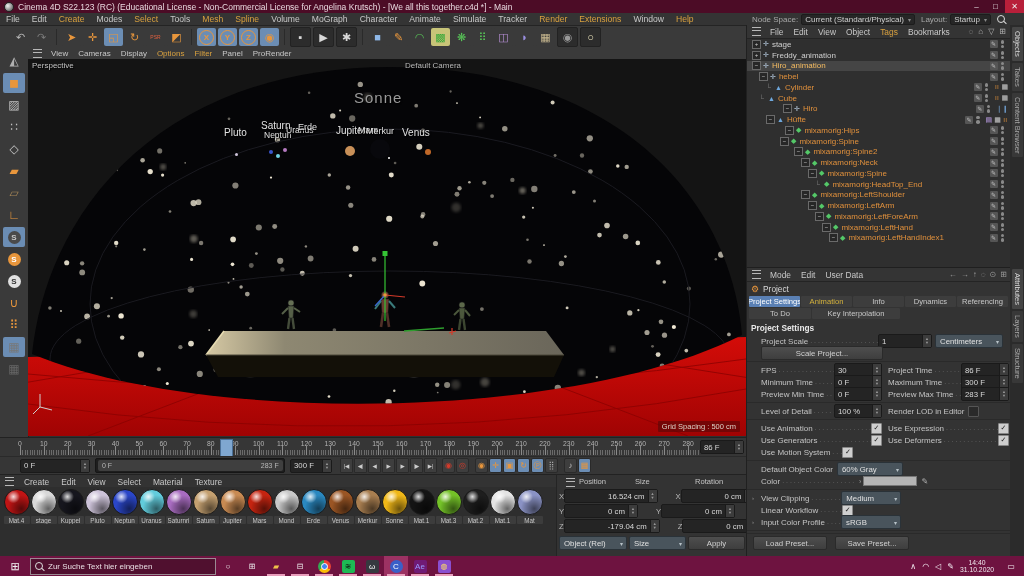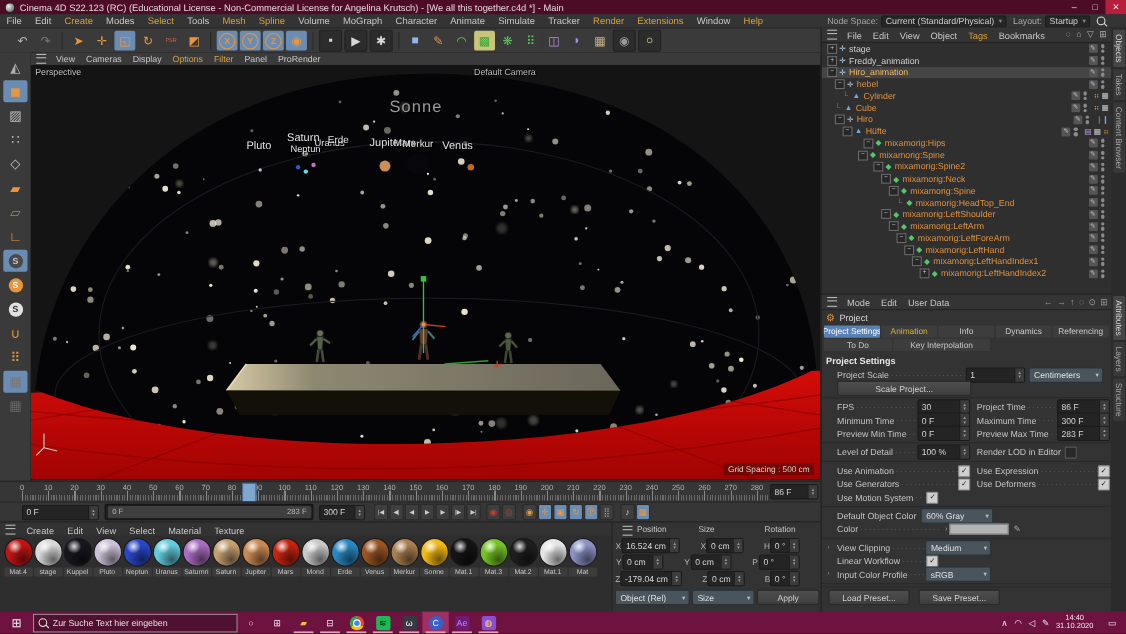--- a/index.html
+++ b/index.html
@@ -77,21 +77,21 @@
   .mat{width:27px;margin-right:0px;display:flex;flex-direction:column;align-items:center;}
   .matball{width:24px;height:24px;border-radius:50%;border:1px solid #1a1a1a;}
   .matname{width:26px;margin-top:1px;background:#3c3c3c;color:#c8c8c8;font-size:6.3px;text-align:center;
            white-space:nowrap;overflow:hidden;border-radius:1px;padding:0.5px 0;}
   
   #coords{left:556px;top:474px;width:190px;height:82px;background:#333;border-left:1px solid #242424;border-top:1px solid #222;font-size:7.6px;}
   #coords .hdr{display:flex;color:#c4c4c4;padding:2px 0 1px 4px;}
   #coords .hdr span{display:block;}
   .crow{display:flex;align-items:center;margin:1px 2px;}
   .caxis{width:7px;text-align:center;color:#b8b8b8;}
-  .cfield{flex:1;margin-right:18px;}
+  .cfield{flex:1;margin-right:18px;padding-left:40px;}
   #coordfoot{display:flex;margin:3px 2px 0 2px;}
   
   #om{left:746px;top:25px;width:264px;height:242px;background:#2f2f2f;border-left:1px solid #202020;overflow:hidden;}
   #ommenu{height:13px;display:flex;align-items:center;background:#343434;border-bottom:1px solid #242424;}
   #ommenu .menuitem{font-size:8.4px;margin:0 5px;}
   #omicons{margin-left:auto;display:flex;color:#b0b0b0;font-size:8px;}
   #omicons span{margin-right:5px;}
   .trow{display:flex;align-items:center;height:10.75px;font-size:8px;white-space:nowrap;position:relative;}
   .trow.sel{background:#454545;}
   .texp{width:7px;height:7px;border:1px solid #6a6a6a;background:#272727;color:#ccc;font-size:6px;line-height:6px;text-align:center;margin-right:2px;flex:none;}
@@ -626,21 +626,21 @@
           <path d="M376,272 L416,269" stroke="#2e9e2e" stroke-width="1.4" fill="none"></path>
           <path d="M421,274 l7,-2 M424,269 l0,7" stroke="#d43a2a" stroke-width="1.2" fill="none"></path>
         </g>
         <g transform="translate(12,348)" stroke="#cfcfcf" stroke-width="1">
           <line x1="0" y1="0" x2="0" y2="-13"></line>
           <line x1="0" y1="0" x2="12" y2="3"></line>
           <line x1="0" y1="0" x2="-7" y2="7"></line>
         </g>
       </svg>
       <span class="vplabel" style="left:4px;top:2px;">Perspective</span>
-      <span class="vplabel" style="left:359px;top:2px;color:#b8b8b8;padding-left:44px;">Default Camera</span>
+      <span class="vplabel" style="left:333px;top:2px;color:#b8b8b8;padding-left:44px;">Default Camera</span>
       <div id="gridchip">Grid Spacing : 500 cm</div>
       <div id="planetlayer">
           <span class="planetlabel" style="left: 326px; top: 30px; font-size: 15px; color: rgb(154, 154, 154); letter-spacing: 1px;">Sonne</span>
           <span class="planetlabel" style="left: 196px; top: 68px; font-size: 10px;">Pluto</span>
           <span class="planetlabel" style="left: 233px; top: 61px; font-size: 10px;">Saturn</span>
           <span class="planetlabel" style="left: 236px; top: 71px; font-size: 8.5px;">Neptun</span>
           <span class="planetlabel" style="left: 258px; top: 66px; font-size: 8.5px;">Uranus</span>
           <span class="planetlabel" style="left: 270px; top: 63px; font-size: 9px;">Erde</span>
           <span class="planetlabel" style="left: 308px; top: 66px; font-size: 10px;">Jupiter</span>
           <span class="planetlabel" style="left: 330px; top: 66px; font-size: 9px;">Mars</span>
@@ -1030,21 +1030,21 @@
           <span class="tctrl">
             <span class="ebox">✎</span>
             <span class="vdots">
               <i></i>
               <i></i>
             </span>
             <span class="ttag" style="color: rgb(232, 150, 60);">⠶</span>
             <span class="ttag" style="color: rgb(200, 200, 200);">▦</span>
           </span>
         </div>
-        <div class="trow" style="padding-left: 12px;">
+        <div class="trow" style="padding-left: 12px; margin-left: 24px;">
           <span class="texp">−</span>
           <span class="tico" style="color: rgb(184, 204, 224);">✛</span>
           <span style="color: rgb(224, 144, 60);">Hiro</span>
           <span class="tctrl">
             <span class="ebox">✎</span>
             <span class="vdots">
               <i></i>
               <i></i>
             </span>
             <span class="ttag" style="color: rgb(122, 176, 232);">❘❙</span>
@@ -1182,32 +1182,20 @@
             <span class="vdots">
               <i></i>
               <i></i>
             </span>
           </span>
         </div>
         <div class="trow" style="padding-left: 82px;">
           <span class="texp">−</span>
           <span class="tico" style="color: rgb(84, 200, 104);">◆</span>
           <span style="color: rgb(224, 144, 60);">mixamorig:LeftHandIndex1</span>
-          <span class="tctrl">
-            <span class="ebox">✎</span>
-            <span class="vdots">
-              <i></i>
-              <i></i>
-            </span>
-          </span>
-        </div>
-        <div class="trow" style="padding-left: 89px;">
-          <span class="texp">+</span>
-          <span class="tico" style="color: rgb(84, 200, 104);">◆</span>
-          <span style="color: rgb(224, 144, 60);">mixamorig:LeftHandIndex2</span>
           <span class="tctrl">
             <span class="ebox">✎</span>
             <span class="vdots">
               <i></i>
               <i></i>
             </span>
           </span>
         </div>
       </div>
   </div>

